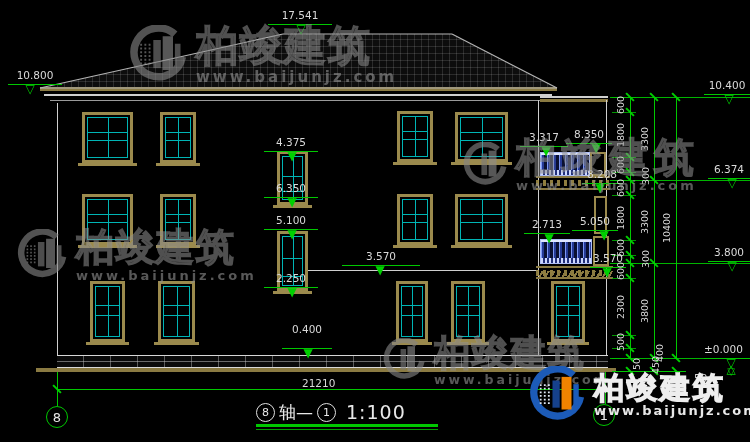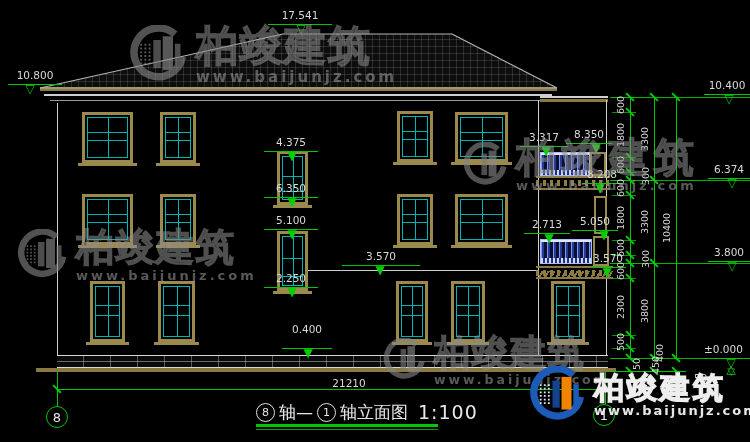--- a/index.html
+++ b/index.html
@@ -94,34 +94,33 @@
   <div id="plinth"></div>
   <div class="tan" style="left:36px;top:368px;width:580px;height:4px;"></div>
 
   <div id="drawing"></div>
 
   <div id="dims" style="position:absolute;inset:0;z-index:10;"></div>
 
   <div class="grn" style="left:57px;top:389px;width:548px;height:1px;"></div>
   <div class="grn" style="left:57px;top:372px;width:1px;height:34px;"></div>
   <div class="grn" style="left:605px;top:372px;width:1px;height:32px;"></div>
-  <div class="dimtxt" style="left:324px;top:378px;width:50px;text-align:center;">21210</div>
+  <div class="dimtxt" style="left:302px;top:378px;width:50px;">21210</div>
 
   <div class="bubble" style="left:46px;top:406px;">
       <span>8</span>
     </div>
   <div class="bubble" style="left:593px;top:404px;">
       <span>1</span>
     </div>
 
   <div id="title-block">
     <span class="circ">8</span>
     <span>轴—</span>
     <span class="circ">1</span>
-    <span>轴立面图</span>
     <span id="title-scale">1:100</span>
   </div>
   <div class="grn" style="left:256px;top:424px;width:182px;height:3px;"></div>
   <div class="grn" style="left:256px;top:429px;width:182px;height:1px;background:#00a000;"></div>
 
   <div class="wm" style="left:128px;top:24px;">
     <svg width="60" height="60" viewBox="0 0 64 64">
       <path d="M50 10 A26 26 0 1 0 58 34" fill="none" stroke="#858585" stroke-width="8"></path>
       <path d="M14 20 V44 M18.5 20 V44 M23 20 V44" stroke="#8a8a8a" stroke-width="2" stroke-dasharray="2 2"></path>
       <rect x="27" y="16" width="8" height="30" fill="#7d7d7d"></rect>

